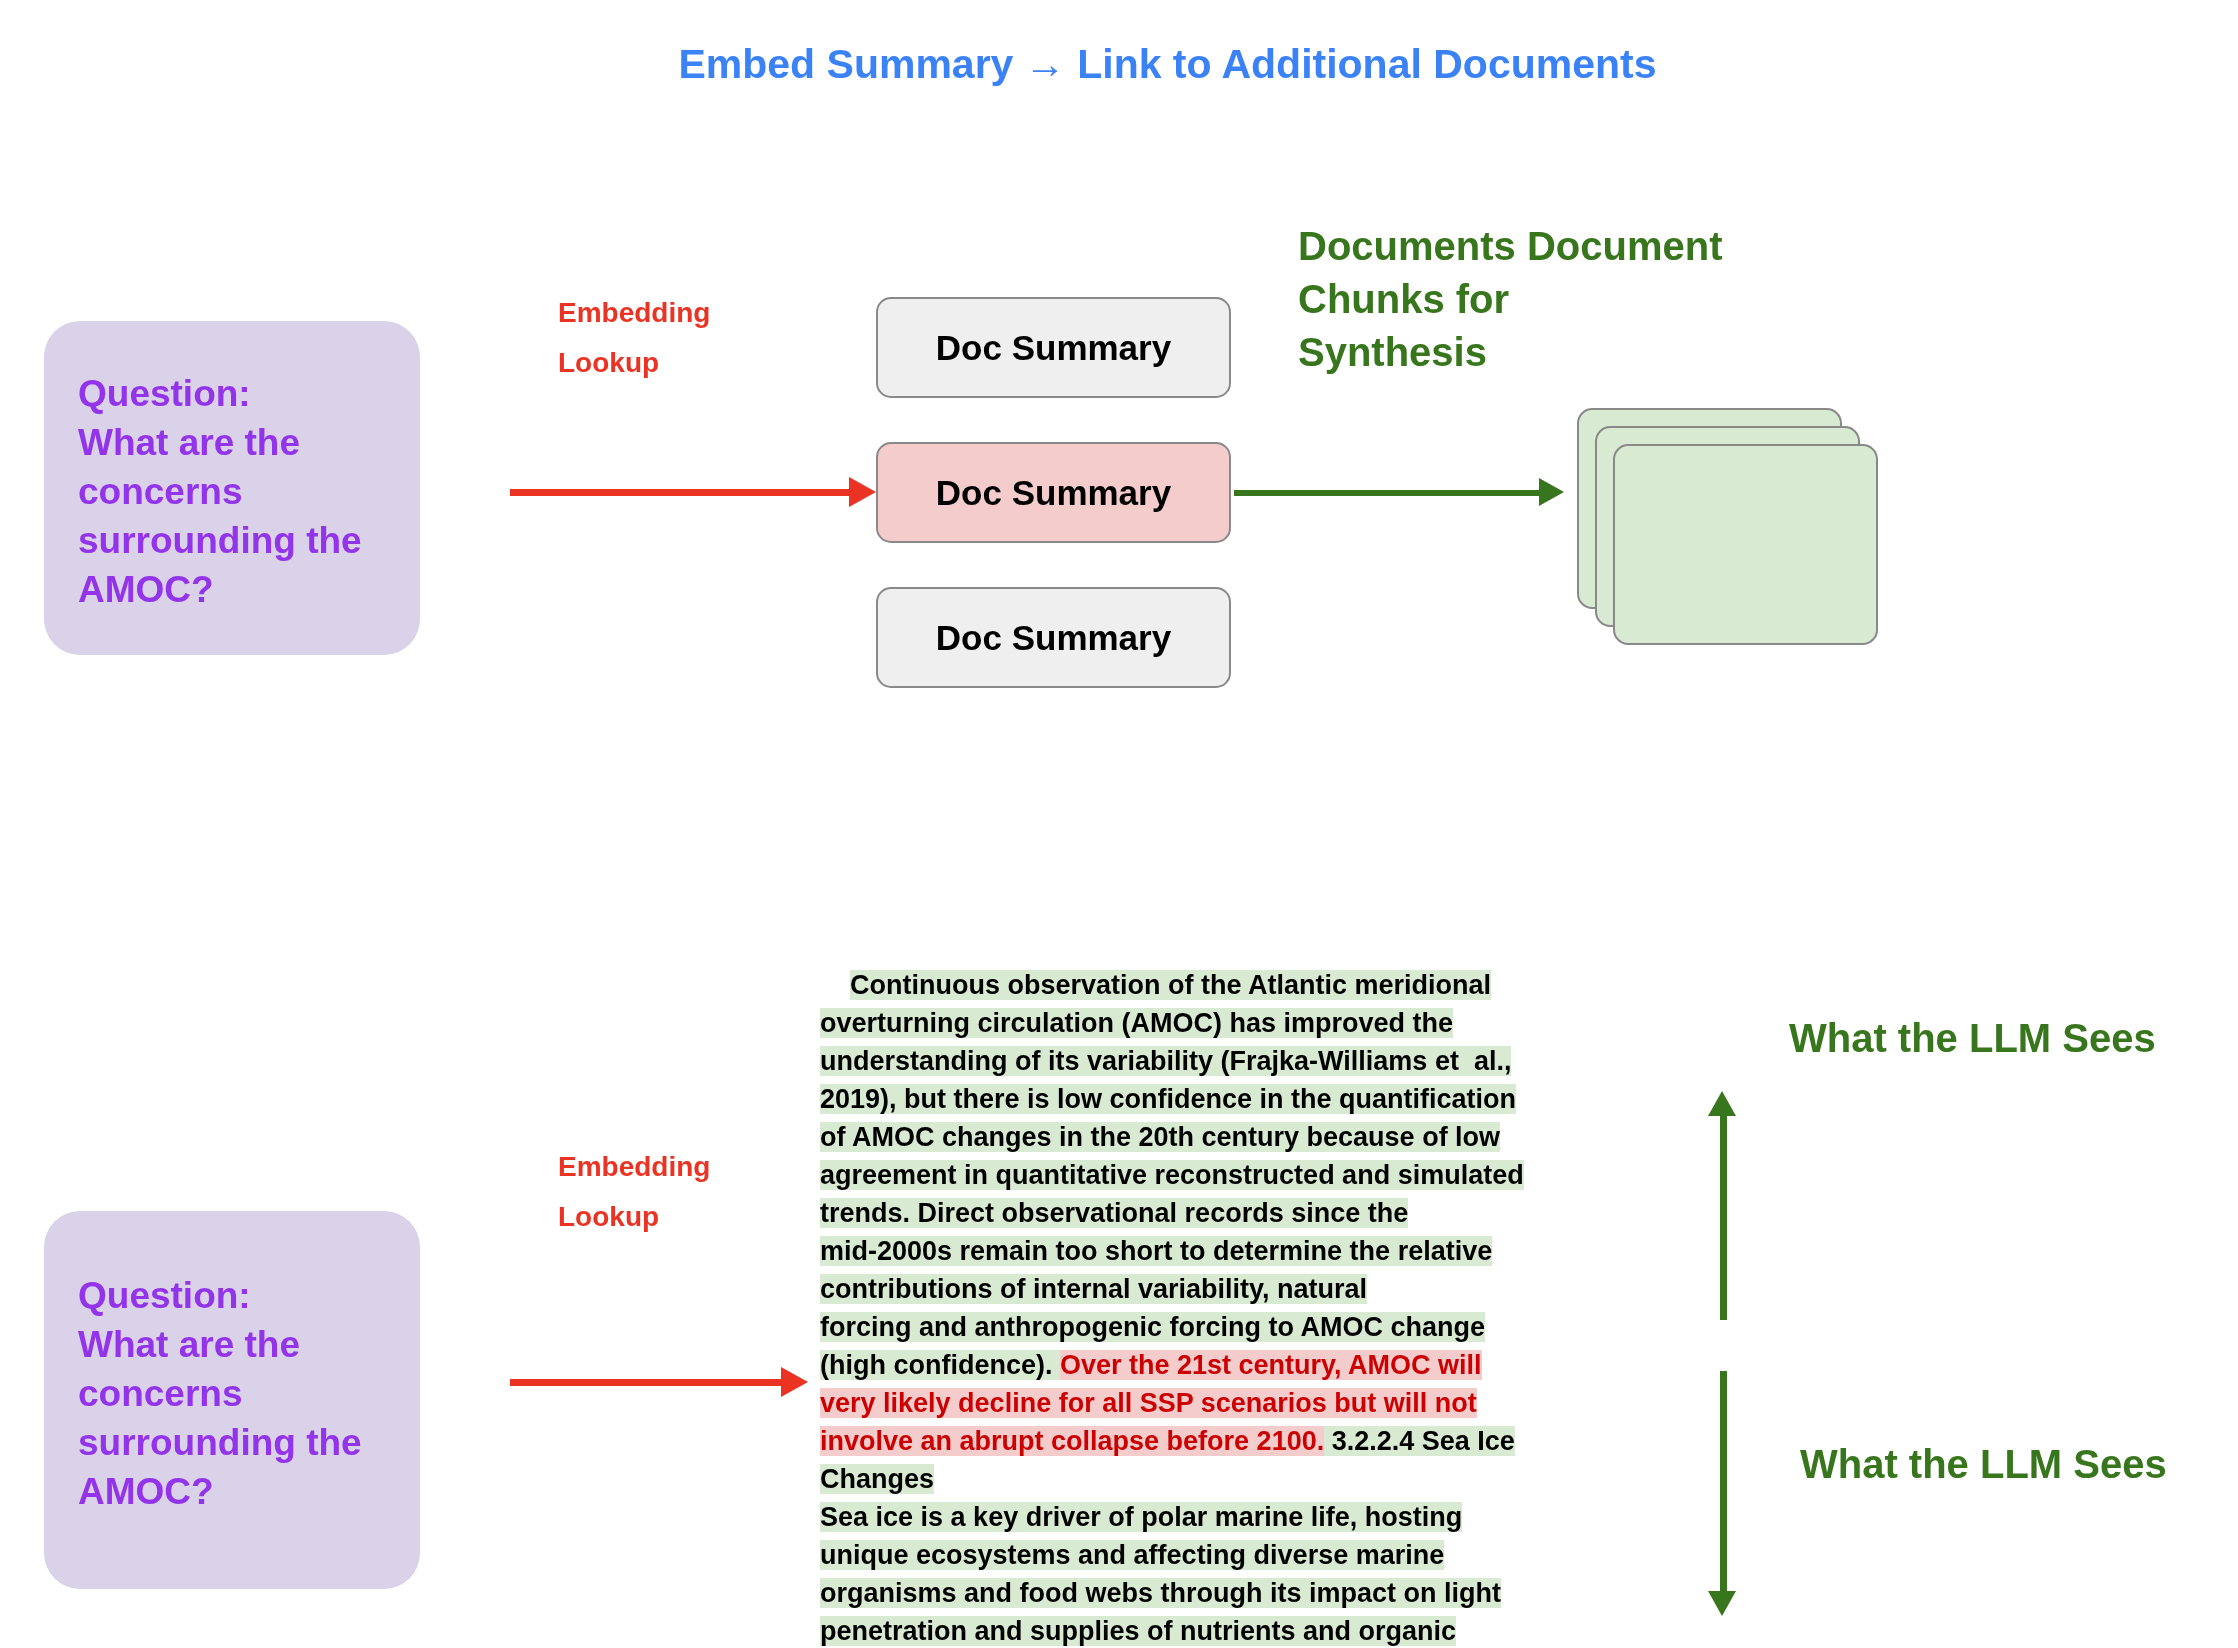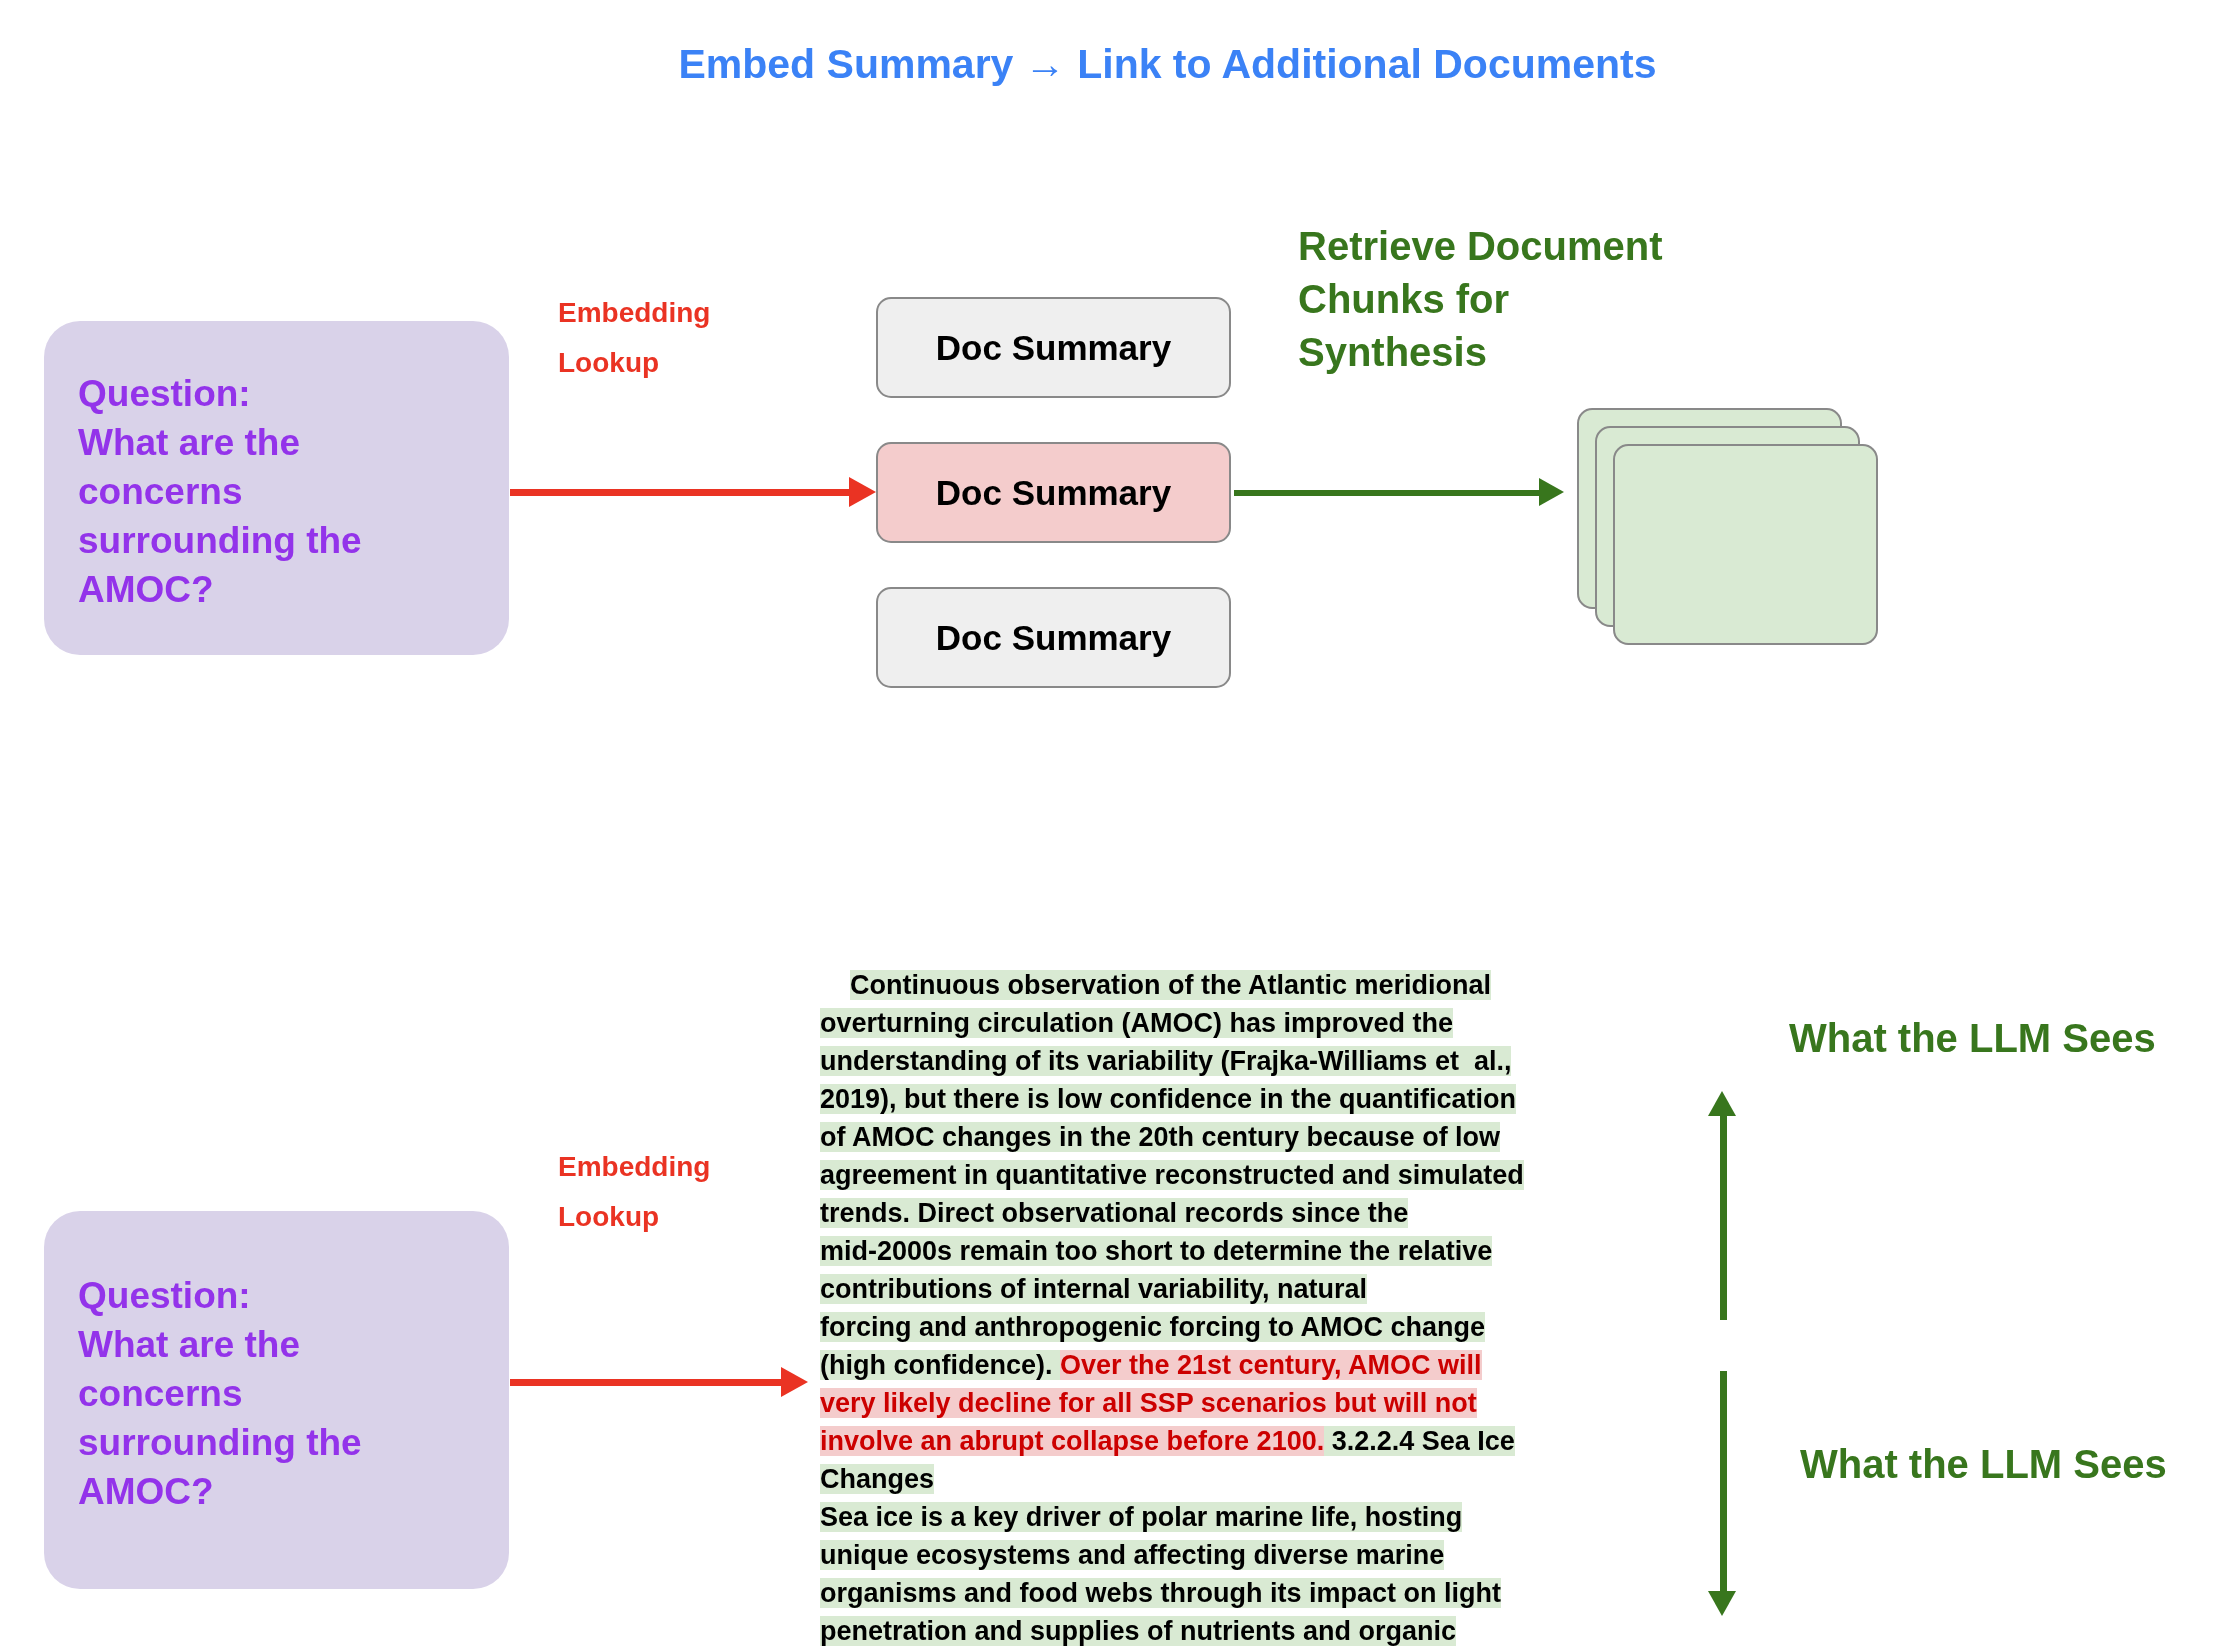--- a/index.html
+++ b/index.html
@@ -16,21 +16,21 @@
     position:absolute; left:97px; width:2141px;
     text-align:center;
     font-size:41px; font-weight:bold; color:#3b82f6;
     white-space:pre-line;
   }
   .title-top { top:41px; }
   .title-bottom { top:801px; }
 
   
   .question-box {
-    position:absolute; left:44px; width:465px;
+    position:absolute; left:44px; width:376px;
     background:#d9d2e9;
     border-radius:36px;
     color:#9333ea;
     font-size:37px; font-weight:bold; line-height:49px;
     white-space:pre-line;
     padding-left:34px; padding-right:20.5px;
     box-sizing:border-box;
   }
   .question-top { top:321px; height:334px; padding-top:48px; }
   .question-bottom { top:1211px; height:378px; padding-top:60px; }
@@ -151,21 +151,21 @@
   <div class="embed-label embed-label-top">Embedding
 Lookup</div>
 
   <div class="hline red-bg" style="left:510px; top:489px; width:339px;"></div>
   <div class="head-right" style="left:849px; top:477px;"></div>
 
   <div class="doc-box doc-box-1">Doc Summary</div>
   <div class="doc-box doc-box-2">Doc Summary</div>
   <div class="doc-box doc-box-3">Doc Summary</div>
 
-  <div class="retrieve-label">Retrieve Document
+  <div class="retrieve-label">Documents Document
 Chunks for
 Synthesis</div>
 
   <div class="hline green-bg" style="left:1234px; top:490px; width:307px; height:6px;"></div>
   <div class="head-right-green" style="left:1539px; top:478px;"></div>
 
   <div class="chunk-card chunk-1"></div>
   <div class="chunk-card chunk-2"></div>
   <div class="chunk-card chunk-3"></div>
 

